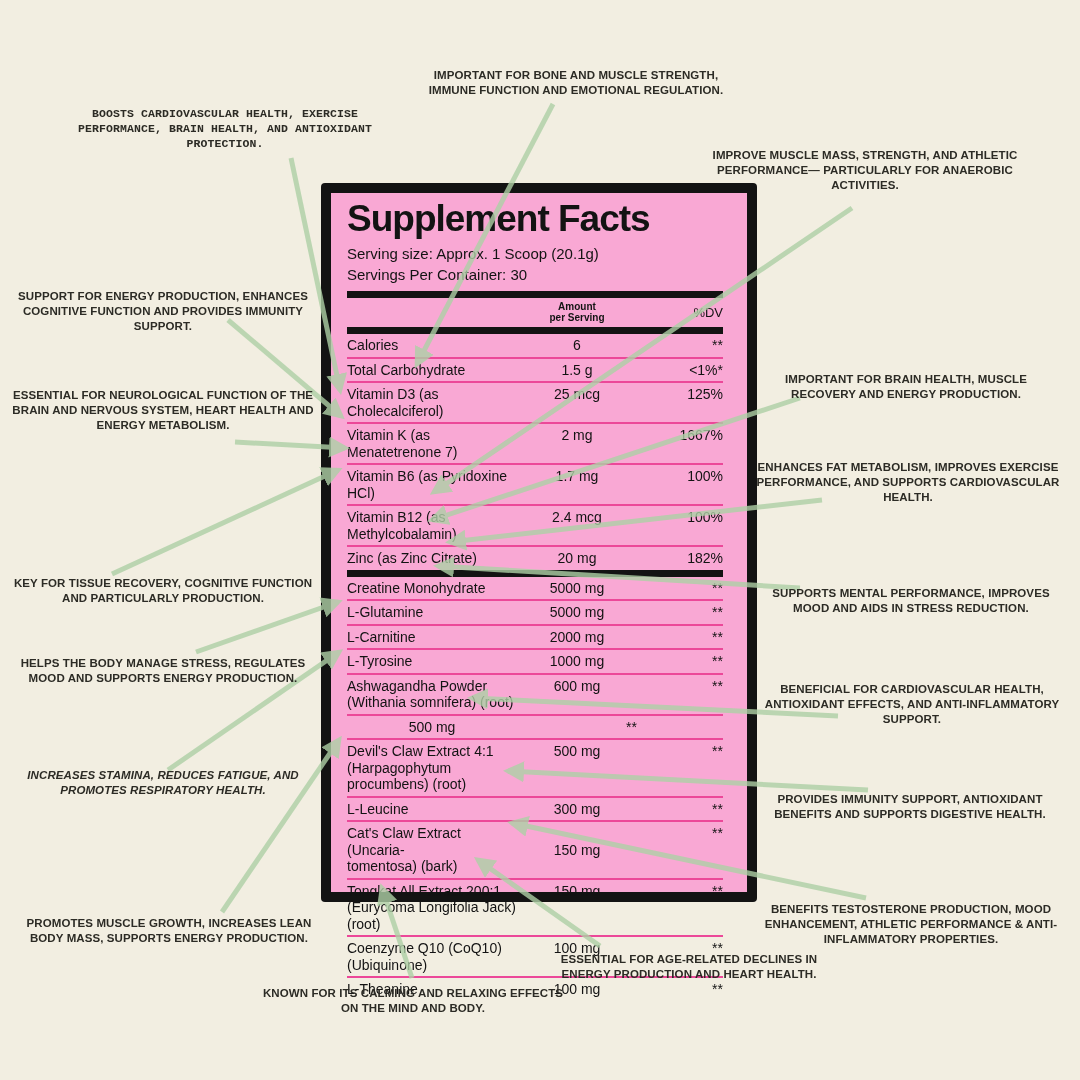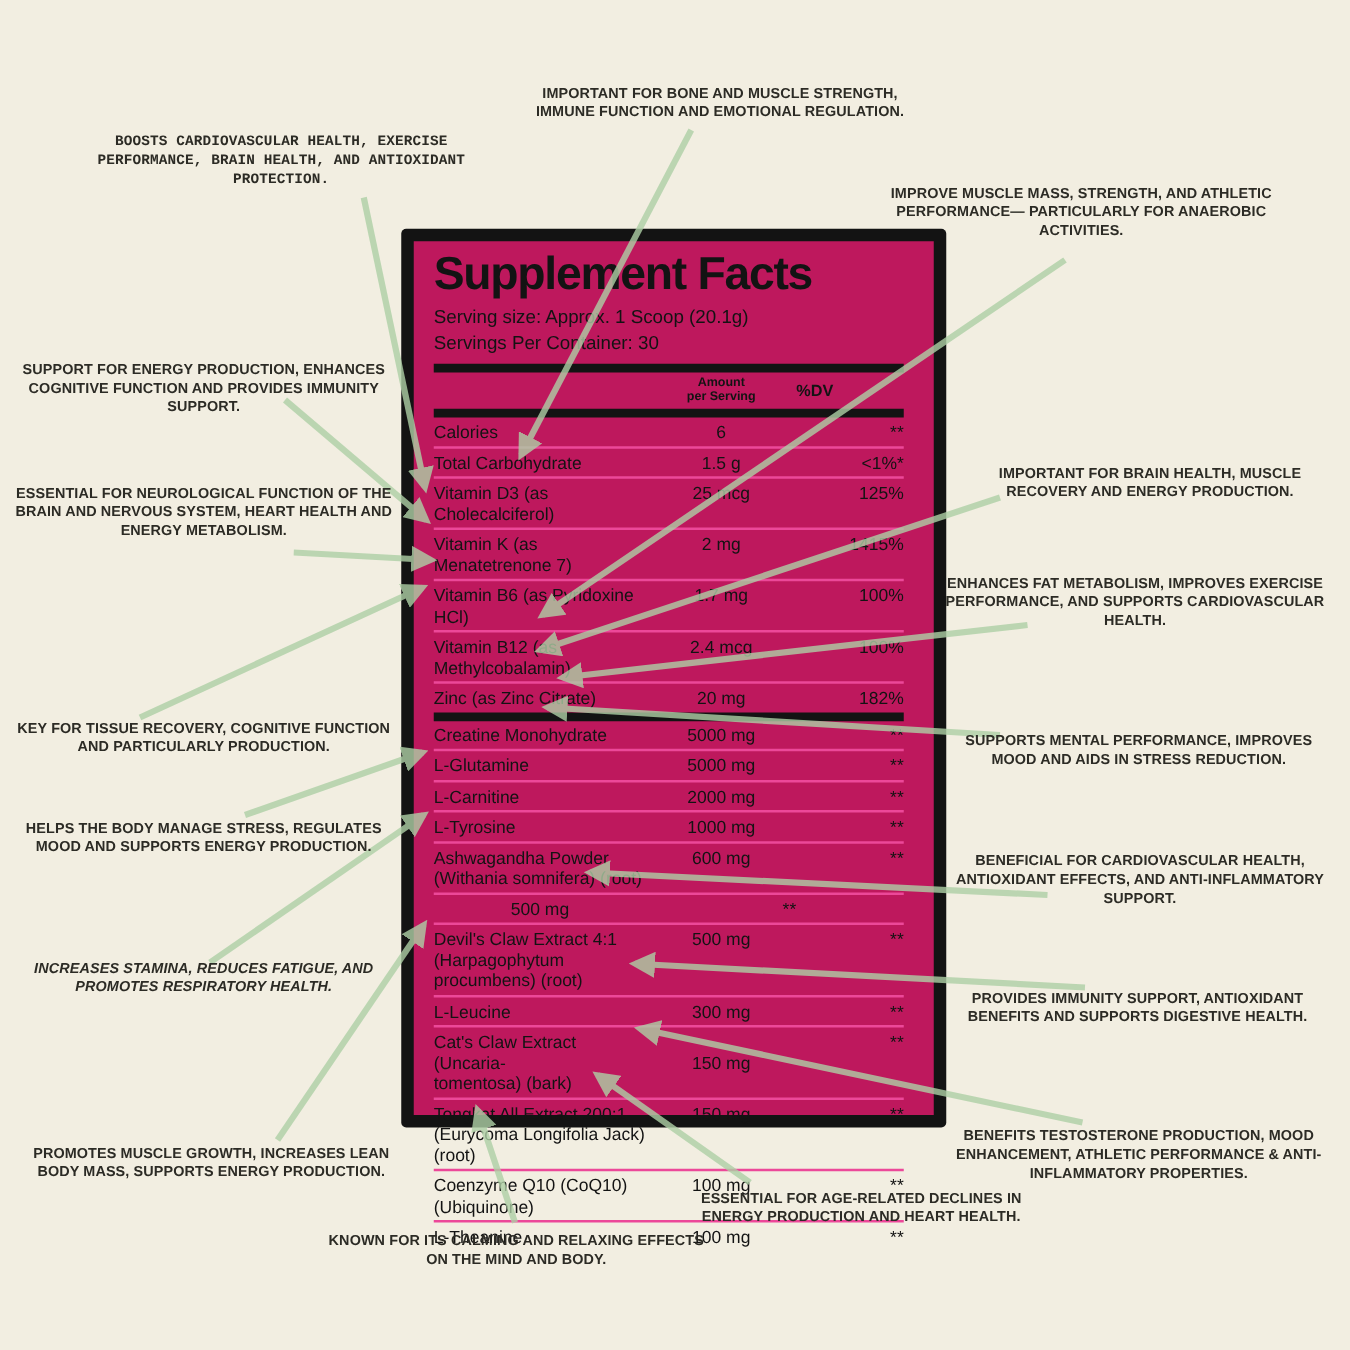--- a/index.html
+++ b/index.html
@@ -1,29 +1,29 @@
 <!DOCTYPE html>
 <html><head>
 <meta charset="utf-8">
 <style>
   html,body{margin:0;padding:0}
   .canvas{position:relative;width:1080px;height:1080px;background:#f2eee1;overflow:hidden;
           font-family:"Liberation Sans",sans-serif}
   
   .panel{position:absolute;left:321px;top:183px;width:436px;height:719px;background:#131313;
          border-radius:4px;z-index:1}
-  .panel-inner{position:absolute;left:10px;top:10px;right:10px;bottom:10px;background:#be185d;
+  .panel-inner{position:absolute;left:10px;top:10px;right:10px;bottom:10px;background:#f9a8d4;
          box-sizing:border-box;padding:4px 24px 4px 16px;color:#131313}
   .ttl{font-size:37px;font-weight:bold;letter-spacing:-1px;line-height:40px;margin:2px 0 4px 0;white-space:nowrap}
   .serving{font-size:15px;line-height:21px}
   .bar{height:7px;background:#131313;margin:0}
   .bar.hdr-top{margin-top:6px}
   .cols-row{display:grid;grid-template-columns:1fr 120px 86px;align-items:center;padding:3px 0 4px}
   .col-amount{font-size:10px;font-weight:bold;text-align:center;white-space:pre-line;line-height:11px}
-  .col-dv{font-size:13px;font-weight:bold;}
+  .col-dv{font-size:13px;font-weight:normal;text-align:right}
   .row{display:grid;grid-template-columns:1fr 120px 86px;padding:3px 0;font-size:14px;line-height:16.5px}
   .row + .row{border-top:2px solid #ec4899}
   .row .name{white-space:pre-line}
   .row .amount{text-align:center}
   .row .amount.mid{align-self:center}
   .row .dv{text-align:right}
   
   .arrows{position:absolute;left:0;top:0;z-index:3;pointer-events:none}
   .arrows line{opacity:.8}
   
@@ -85,21 +85,21 @@
       <span class="dv">&lt;1%*</span>
     </div>
           <div class="row">
       <span class="name">Vitamin D3 (as Cholecalciferol)</span>
       <span class="amount">25 mcg</span>
       <span class="dv">125%</span>
     </div>
           <div class="row">
       <span class="name">Vitamin K (as Menatetrenone 7)</span>
       <span class="amount">2 mg</span>
-      <span class="dv">1415%</span>
+      <span class="dv">1667%</span>
     </div>
           <div class="row">
       <span class="name">Vitamin B6 (as Pyridoxine HCl)</span>
       <span class="amount">1.7 mg</span>
       <span class="dv">100%</span>
     </div>
           <div class="row">
       <span class="name">Vitamin B12 (as Methylcobalamin)</span>
       <span class="amount">2.4 mcg</span>
       <span class="dv">100%</span>
@@ -178,21 +178,21 @@
         </div>
     </div>
   </div>
 
   <div id="annotations">
       <div class="note" style="left: 422px; top: 68px; width: 308px; color: rgb(44, 43, 37);">IMPORTANT FOR BONE AND MUSCLE STRENGTH, IMMUNE FUNCTION AND EMOTIONAL REGULATION.</div>
       <div class="note" style="left: 72px; top: 106px; width: 306px; color: rgb(44, 43, 37); font-family: Liberation Mono, monospace;">BOOSTS CARDIOVASCULAR HEALTH, EXERCISE PERFORMANCE, BRAIN HEALTH, AND ANTIOXIDANT PROTECTION.</div>
       <div class="note" style="left: 712px; top: 148px; width: 306px; color: rgb(44, 43, 37);">IMPROVE MUSCLE MASS, STRENGTH, AND ATHLETIC PERFORMANCE— PARTICULARLY FOR ANAEROBIC ACTIVITIES.</div>
       <div class="note" style="left: 12px; top: 272px; width: 302px; color: rgb(44, 43, 37); margin-top: 17px;">SUPPORT FOR ENERGY PRODUCTION, ENHANCES COGNITIVE FUNCTION AND PROVIDES IMMUNITY SUPPORT.</div>
       <div class="note" style="left: 8px; top: 388px; width: 310px; color: rgb(44, 43, 37);">ESSENTIAL FOR NEUROLOGICAL FUNCTION OF THE BRAIN AND NERVOUS SYSTEM, HEART HEALTH AND ENERGY METABOLISM.</div>
-      <div class="note" style="left: 758px; top: 372px; width: 296px; color: rgb(44, 43, 37); padding-left: 14px;">IMPORTANT FOR BRAIN HEALTH, MUSCLE RECOVERY AND ENERGY PRODUCTION.</div>
+      <div class="note" style="left: 758px; top: 372px; width: 296px; color: rgb(44, 43, 37);">IMPORTANT FOR BRAIN HEALTH, MUSCLE RECOVERY AND ENERGY PRODUCTION.</div>
       <div class="note" style="left: 755px; top: 460px; width: 306px; color: rgb(44, 43, 37);">ENHANCES FAT METABOLISM, IMPROVES EXERCISE PERFORMANCE, AND SUPPORTS CARDIOVASCULAR HEALTH.</div>
       <div class="note" style="left: 5px; top: 576px; width: 316px; color: rgb(44, 43, 37);">KEY FOR TISSUE RECOVERY, COGNITIVE FUNCTION AND PARTICULARLY PRODUCTION.</div>
       <div class="note" style="left: 10px; top: 656px; width: 306px; color: rgb(44, 43, 37); text-align: center;">HELPS THE BODY MANAGE STRESS, REGULATES MOOD AND SUPPORTS ENERGY PRODUCTION.</div>
       <div class="note" style="left: 760px; top: 586px; width: 302px; color: rgb(44, 43, 37);">SUPPORTS MENTAL PERFORMANCE, IMPROVES MOOD AND AIDS IN STRESS REDUCTION.</div>
       <div class="note" style="left: 762px; top: 682px; width: 300px; color: rgb(44, 43, 37);">BENEFICIAL FOR CARDIOVASCULAR HEALTH, ANTIOXIDANT EFFECTS, AND ANTI-INFLAMMATORY SUPPORT.</div>
       <div class="note" style="left: 15px; top: 768px; width: 296px; color: rgb(44, 43, 37); font-style: italic;">INCREASES STAMINA, REDUCES FATIGUE, AND PROMOTES RESPIRATORY HEALTH.</div>
       <div class="note" style="left: 752px; top: 792px; width: 316px; color: rgb(44, 43, 37); text-align: center;">PROVIDES IMMUNITY SUPPORT, ANTIOXIDANT BENEFITS AND SUPPORTS DIGESTIVE HEALTH.</div>
       <div class="note" style="left: 18px; top: 916px; width: 302px; color: rgb(44, 43, 37);">PROMOTES MUSCLE GROWTH, INCREASES LEAN BODY MASS, SUPPORTS ENERGY PRODUCTION.</div>
       <div class="note" style="left: 760px; top: 902px; width: 302px; color: rgb(44, 43, 37);">BENEFITS TESTOSTERONE PRODUCTION, MOOD ENHANCEMENT, ATHLETIC PERFORMANCE &amp; ANTI-INFLAMMATORY PROPERTIES.</div>
       <div class="note" style="left: 538px; top: 952px; width: 302px; color: rgb(44, 43, 37);">ESSENTIAL FOR AGE-RELATED DECLINES IN ENERGY PRODUCTION AND HEART HEALTH.</div>

